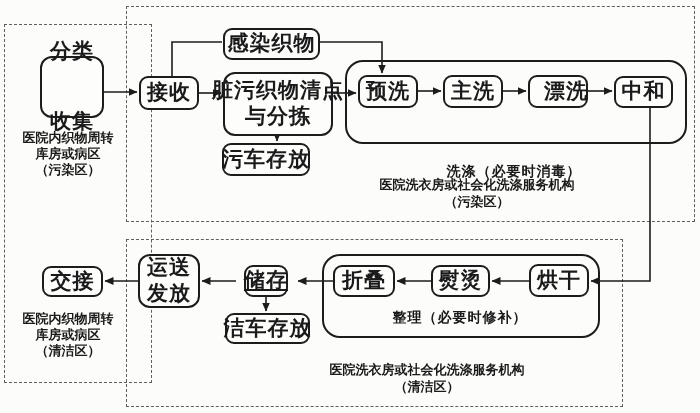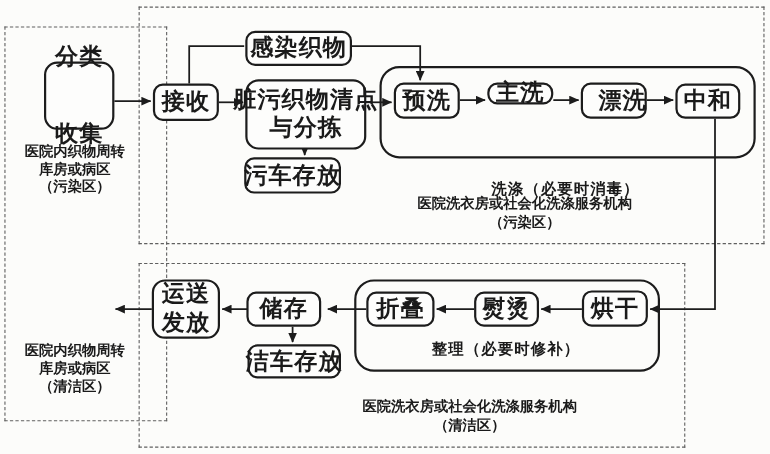--- a/index.html
+++ b/index.html
@@ -86,48 +86,51 @@
   <div class="node big" style="left:223px;top:72px;width:110px;height:64px;">
     <span>脏污织物清点</span>
     <span>与分拣</span>
   </div>
   <div class="node" style="left:222px;top:143px;width:88px;height:33px;">
     <span>污车存放</span>
   </div>
   <div class="node" style="left:358px;top:75px;width:60px;height:33px;">
     <span>预洗</span>
   </div>
-  <div class="node" style="left:443px;top:75px;width:60px;height:20px;">
+  <div class="node" style="left:443px;top:75px;width:60px;height:33px;">
     <span>主洗</span>
   </div>
   <div class="node" style="left:528px;top:75px;width:60px;height:33px;padding-left:16px;">
     <span>漂洗</span>
   </div>
   <div class="node" style="left:614px;top:76px;width:59px;height:32px;">
     <span>中和</span>
   </div>
 
   <div class="node" style="left:529px;top:264px;width:60px;height:33px;">
     <span>烘干</span>
   </div>
   <div class="node" style="left:431px;top:265px;width:59px;height:32px;">
     <span>熨烫</span>
   </div>
   <div class="node" style="left:333px;top:265px;width:62px;height:32px;">
     <span>折叠</span>
   </div>
-  <div class="node" style="left:224px;top:265px;width:68px;height:32px;">
+  <div class="node" style="left:244px;top:265px;width:44px;height:32px;text-decoration:underline;">
     <span>储存</span>
   </div>
   <div class="node" style="left:225px;top:313px;width:85px;height:31px;">
     <span>洁车存放</span>
   </div>
   <div class="node big" style="left:138px;top:254px;width:62px;height:54px;">
     <span>运送</span>
     <span>发放</span>
+  </div>
+  <div class="node" style="left:42px;top:266px;width:61px;height:31px;">
+    <span>交接</span>
   </div>
 
   <div class="lbl group-lbl" style="left:514px;top:119px;margin-top:44px;">洗涤（必要时消毒）</div>
   <div class="lbl group-lbl" style="left:460px;top:309px;">整理（必要时修补）</div>
 
   <div class="lbl zone-lbl" style="left:477px;top:176px;">
     <div>医院洗衣房或社会化洗涤服务机构</div>
     <div>（污染区）</div>
   </div>
   <div class="lbl zone-lbl" style="left:427px;top:361px;">

